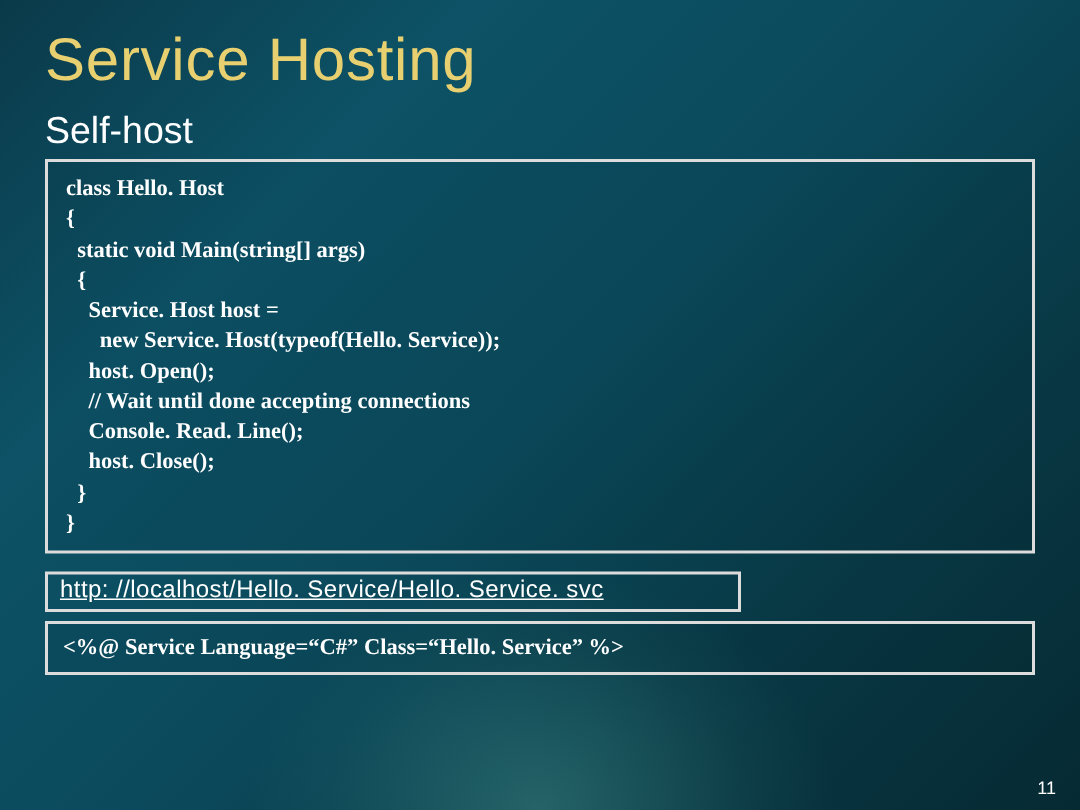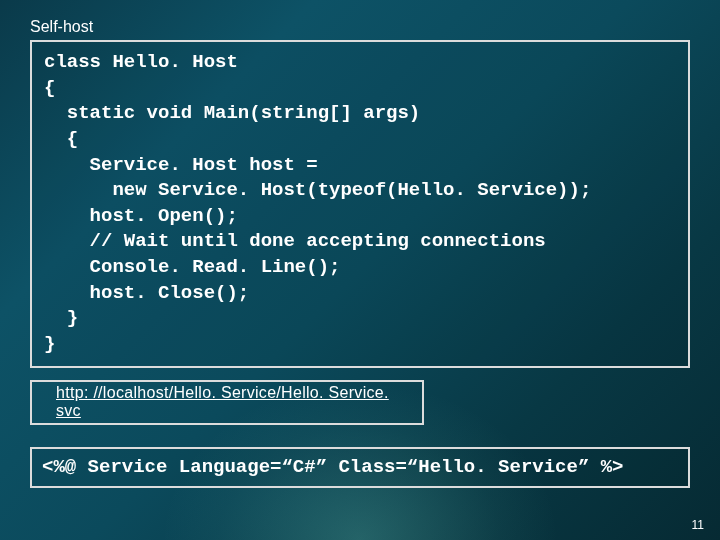--- a/index.html
+++ b/index.html
@@ -24,43 +24,43 @@
     padding: 18px 30px 0 30px;
   }
   h1.title {
     color: #e8d070;
     font-size: 40px;
     font-weight: normal;
     letter-spacing: 0.5px;
     margin-bottom: 10px;
   }
   .section-label {
-    font-size: 16px;
+    font-size: 25px;
     color: #fff;
     margin-bottom: 4px;
   }
   .code-box {
     border: 2px solid #dcdcdc;
     padding: 8px 12px;
     background: rgba(0,0,0,0.04);
     margin-bottom: 12px;
   }
   pre.code {
-    font-family: Liberation Mono, monospace;
-    font-size: 19px;
+    font-family: Liberation Serif, serif;
+    font-size: 15px;
     font-weight: bold;
     line-height: 1.35;
     white-space: pre;
     color: #fff;
   }
   .url-box {
     border: 2px solid #dcdcdc;
-    padding: 2px 8px 3px 24px;
-    margin: 0 0 22px 0;
-    width: 394px;
+    padding: 2px 8px 3px 8px;
+    margin: 0 0 6px 0;
+    width: 464px;
   }
   .url-text {
     font-family: Arial, sans-serif;
     font-size: 16px;
     color: #fff;
     text-decoration: underline;
     letter-spacing: 0.3px;
   }
   .page-num {
     position: absolute;
@@ -69,20 +69,21 @@
     font-size: 12px;
   }
 </style>
 </head>
 <body>
 
 <div class="glow"></div>
 
 <div class="slide">
 
+  <h1 class="title">Service Hosting</h1>
 
   <div class="section-label">Self-host</div>
 
   <div class="code-box">
     <pre class="code">class Hello. Host
 {
   static void Main(string[] args)
   {
     Service. Host host =
       new Service. Host(typeof(Hello. Service));

